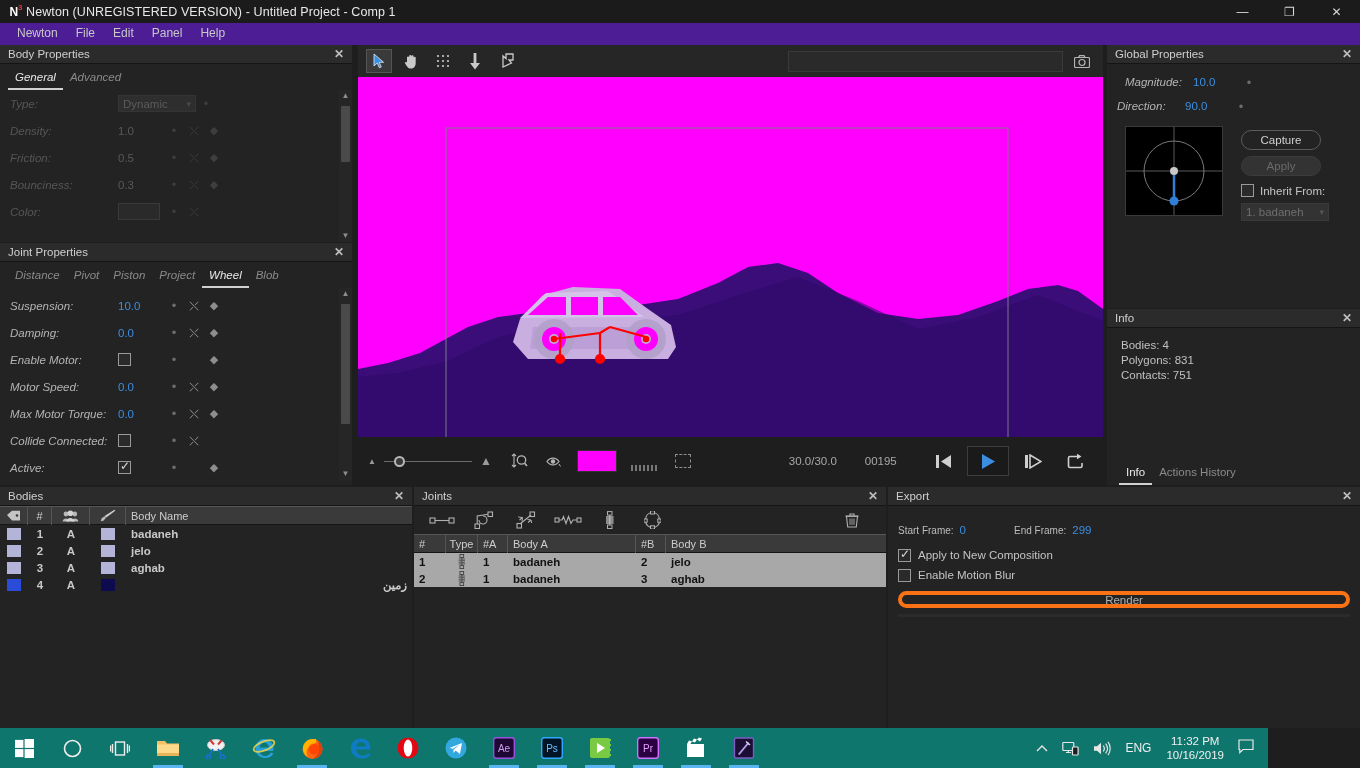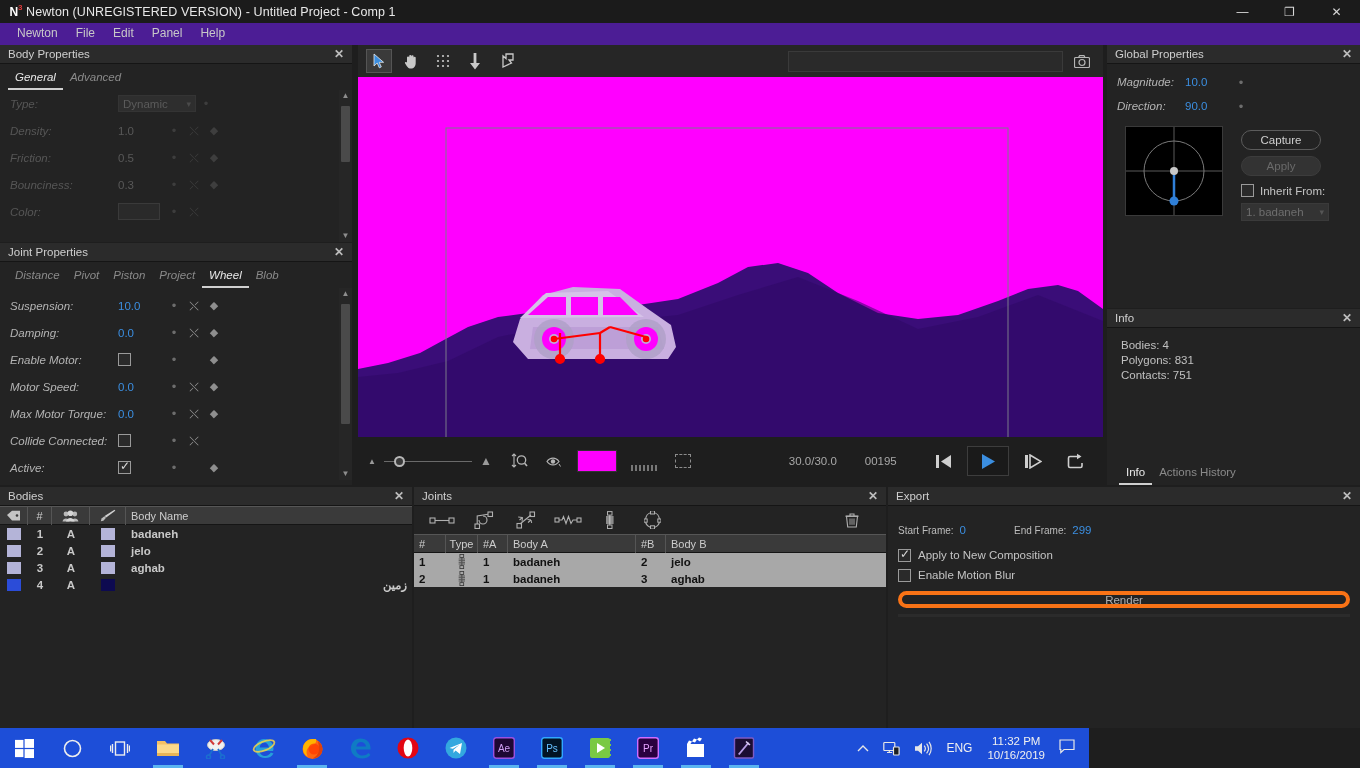--- a/index.html
+++ b/index.html
@@ -170,22 +170,22 @@
     padding: 0 4px; position: relative;
   }
   .gp-combo::after { content:"▾"; position:absolute; right:4px; color:#555; font-size:9px; }
 
   
   .info-line { font-size: 11.5px; color: #c0c0c0; padding-left: 14px; line-height: 15px; }
   .info-tabs { position: absolute; left: 0; bottom: 0; display: flex; align-items: flex-end; padding-left: 12px; height: 24px; }
 
   
   .taskbar {
-    position: absolute; left: 0; bottom: 0; width: 1089px; height: 40px;
-    background: #1d4ed8; display: flex; align-items: center;
+    position: absolute; left: 0; bottom: 0; width: 1268px; height: 40px;
+    background: #0f766e; display: flex; align-items: center;
   }
   .tb-icon {
     width: 48px; height: 40px; display: flex; align-items: center;
     justify-content: center; position: relative; cursor: pointer;
   }
   .tb-icon.running::after {
     content: ""; position: absolute; bottom: 0; left: 9px; width: 30px; height: 3px; background: #5bb4f0;
   }
   .tray { margin-left: auto; display: flex; align-items: center; height: 40px; padding-right: 4px; }
   .tray-i { padding: 0 7px; color: #e0e0e0; font-size: 13px; display: flex; align-items: center; }
@@ -506,21 +506,21 @@
     </div>
   </div>
 
   <div class="panel" style="left:1107px;top:45px;width:253px;height:263px;">
     <div class="panel-head">
       <div class="panel-title">Global Properties</div>
       <div class="panel-x">✕</div>
     </div>
     <div class="panel-body" style="height:218px;padding-top:6px;">
       <div class="prow" style="height:24px;">
-        <div class="plabel" style="width:68px;">Magnitude:</div>
+        <div class="plabel" style="width:68px;margin-left:8px;">Magnitude:</div>
         <div class="pval">10.0</div>
         <div class="pdot">•</div>
       </div>
       <div class="prow" style="height:24px;">
         <div class="plabel" style="width:68px;">Direction:</div>
         <div class="pval">90.0</div>
         <div class="pdot">•</div>
       </div>
       <div style="display:flex;padding:8px 0 0 18px;">
         <div class="grav-box">

